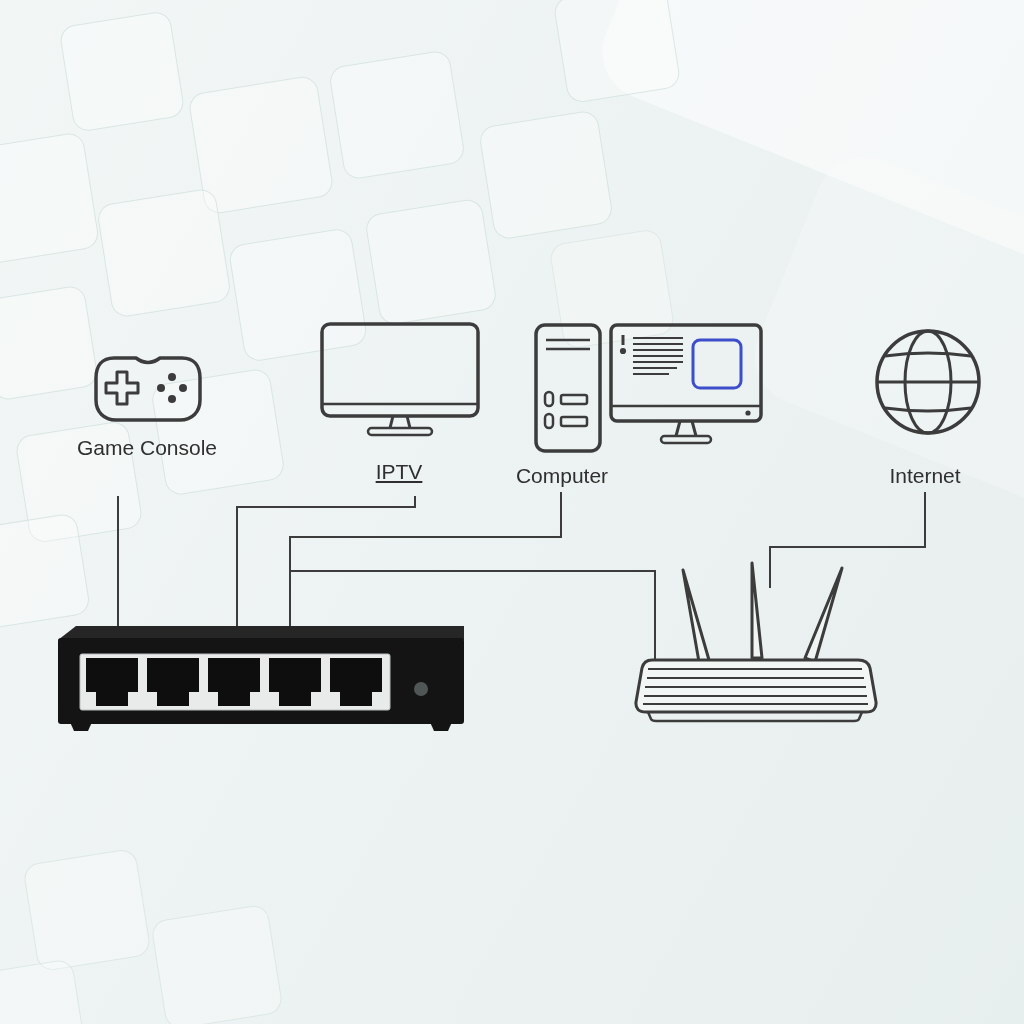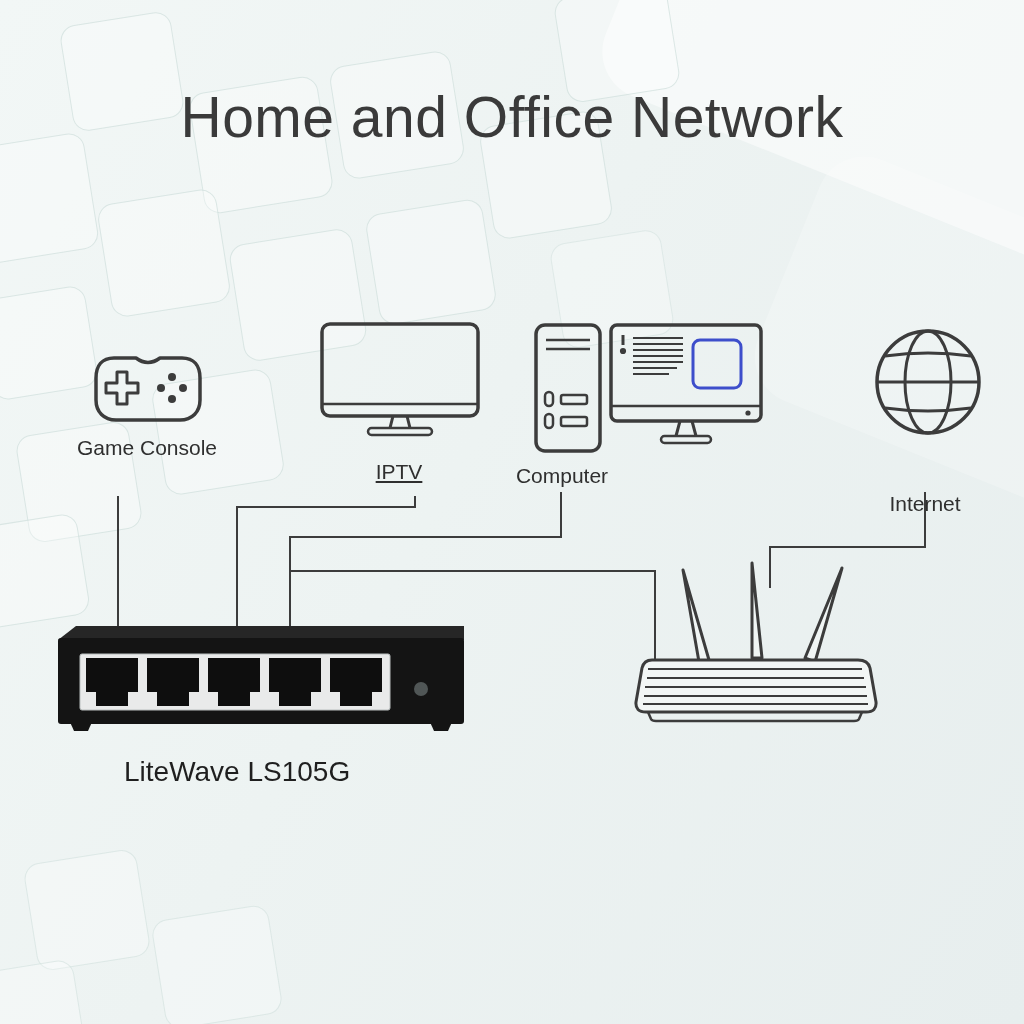--- a/index.html
+++ b/index.html
@@ -37,21 +37,20 @@
     <div class="key" style="left:372px;top:206px;width:116px;height:110px;"></div>
     <div class="key" style="left:486px;top:118px;width:118px;height:112px;"></div>
     <div class="key" style="left:560px;top:-10px;width:112px;height:104px;"></div>
     <div class="key" style="left:-24px;top:520px;width:106px;height:100px;"></div>
     <div class="key" style="left:556px;top:236px;width:110px;height:104px;opacity:.7;"></div>
     <div class="key" style="left:30px;top:856px;width:112px;height:106px;opacity:.8;"></div>
     <div class="key" style="left:158px;top:912px;width:116px;height:108px;opacity:.8;"></div>
     <div class="key" style="left:-26px;top:966px;width:104px;height:96px;opacity:.8;"></div>
   </div>
 
-  <h1 class="title">Home and Office Network</h1>
 
   <svg class="abs" style="left:0;top:0;" width="1024" height="1024" viewBox="0 0 1024 1024">
     <g fill="none" stroke="#3c3c3c" stroke-width="2">
       <polyline points="118,496 118,626"></polyline>
       <polyline points="415,496 415,507 237,507 237,626"></polyline>
       <polyline points="561,492 561,537 290,537 290,626"></polyline>
       <polyline points="290,571 655,571 655,660"></polyline>
       <polyline points="925,492 925,547 770,547 770,588"></polyline>
     </g>
 
@@ -144,17 +143,16 @@
     <circle cx="54" cy="54" r="51" fill="none" stroke="#3c3c3c" stroke-width="3.5"></circle>
     <ellipse cx="54" cy="54" rx="23" ry="51" fill="none" stroke="#3c3c3c" stroke-width="3"></ellipse>
     <line x1="3" y1="54" x2="105" y2="54" stroke="#3c3c3c" stroke-width="3"></line>
     <path d="M11,28 Q54,22 97,28" fill="none" stroke="#3c3c3c" stroke-width="3"></path>
     <path d="M11,80 Q54,86 97,80" fill="none" stroke="#3c3c3c" stroke-width="3"></path>
   </svg>
 
   <div class="dev-label" style="left:147px;top:436px;">Game Console</div>
   <div class="dev-label" style="left:399px;top:460px;text-decoration:underline;">IPTV</div>
   <div class="dev-label" style="left:562px;top:464px;">Computer</div>
-  <div class="dev-label" style="left:925px;top:464px;margin-top:28px;">Internet</div>
+  <div class="dev-label" style="left:925px;top:464px;">Internet</div>
 
-  <div class="switch-label">LiteWave LS105G</div>
 
 </div>
 
 </body></html>

